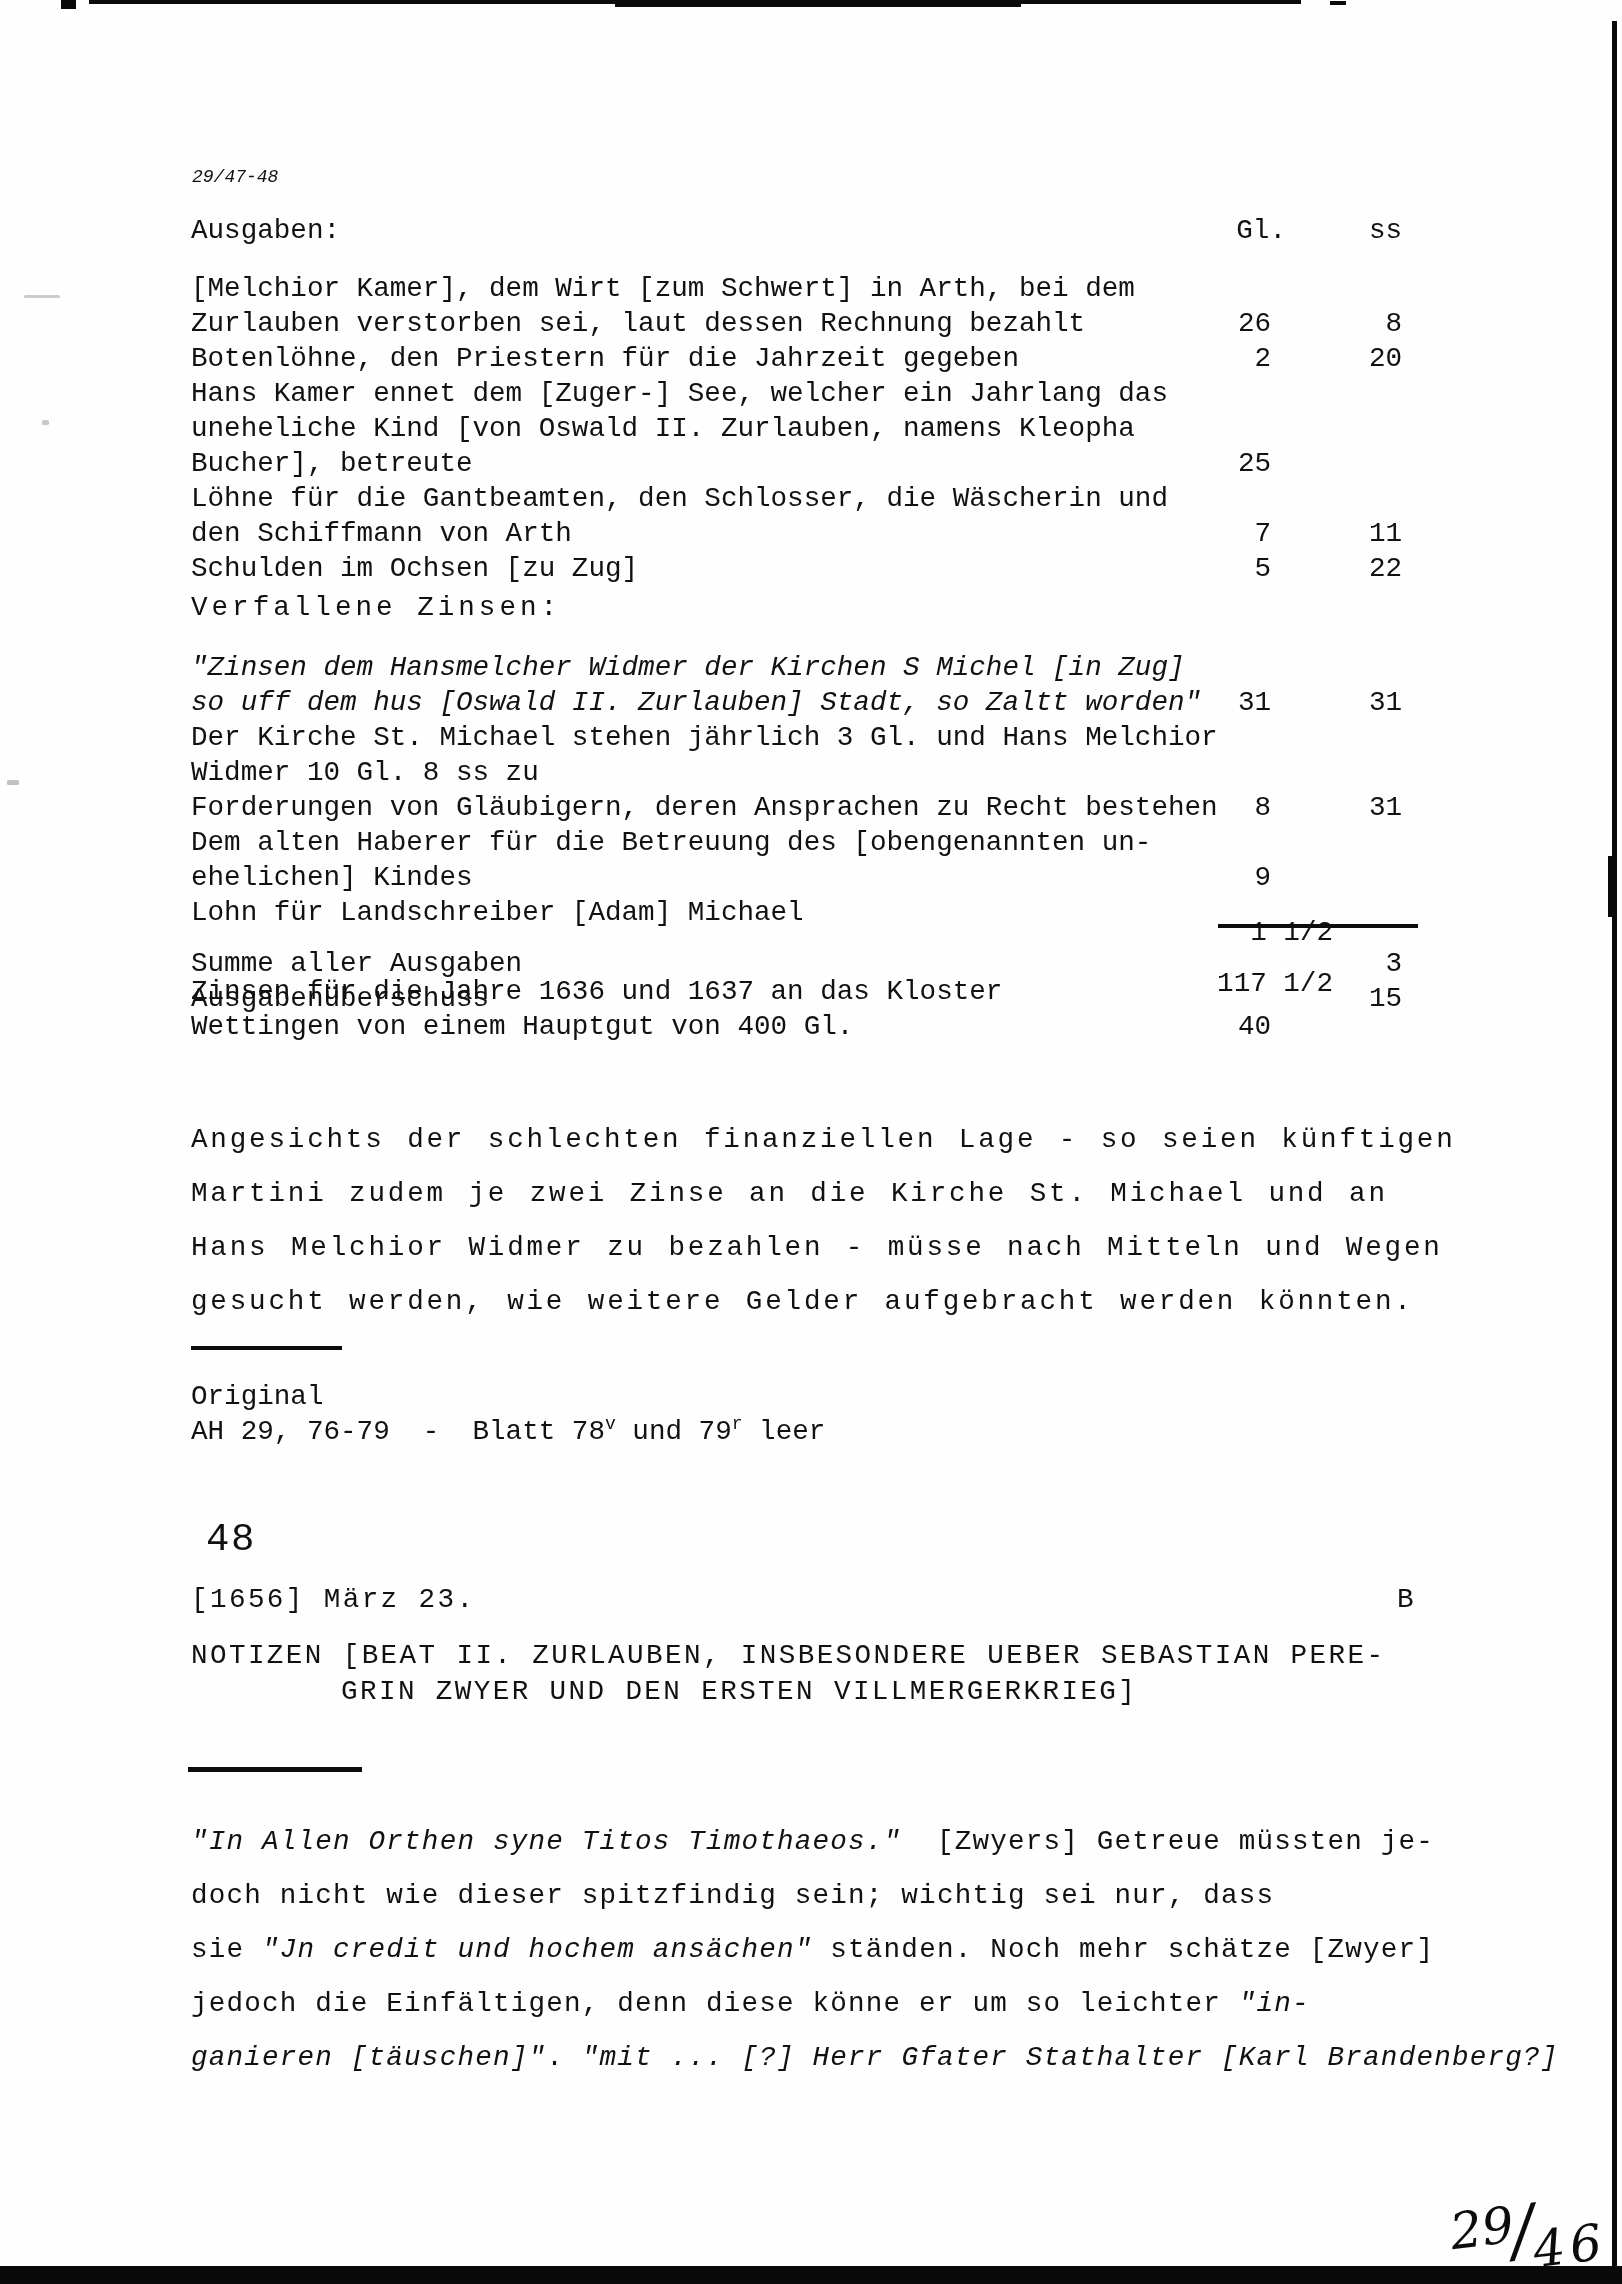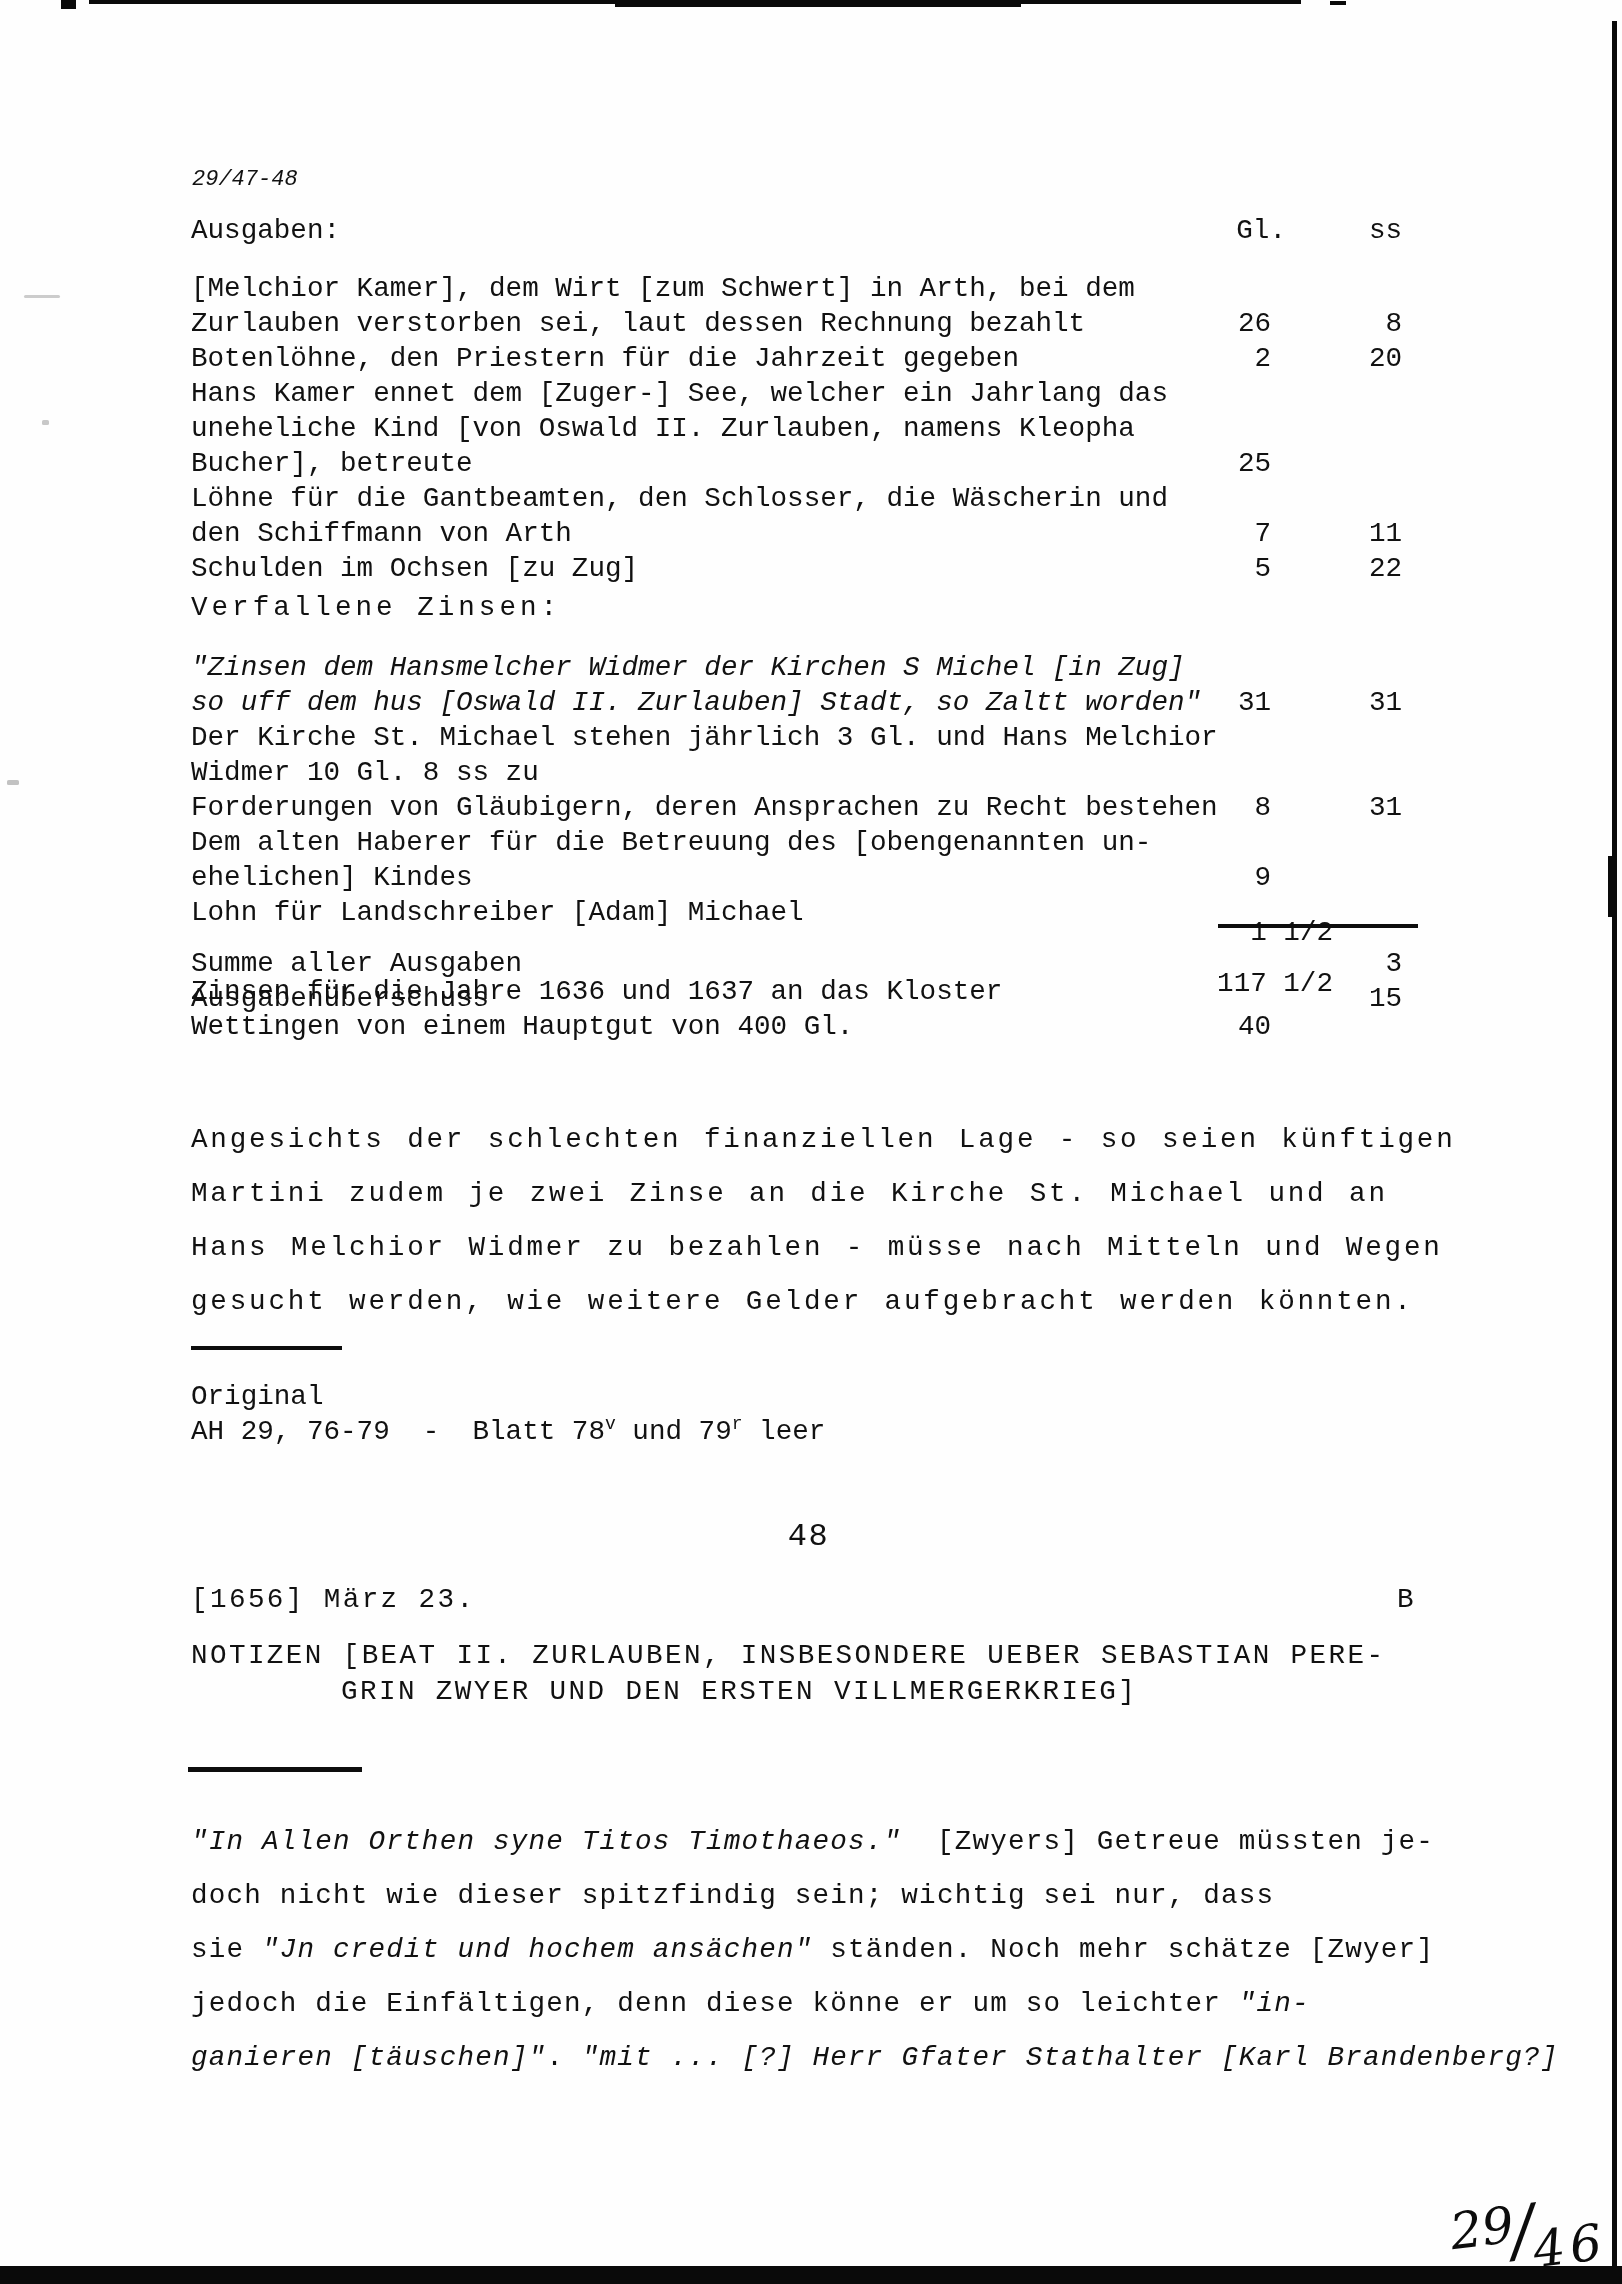--- a/index.html
+++ b/index.html
@@ -17,42 +17,42 @@
     color: #111;
   }
   .abs { position: absolute; }
   .it  { font-style: italic; }
 
   
   .bar { background: #0a0a0a; }
   .speck { background: #9a9a9a; border-radius: 1.6px; }
 
   
-  .ref { left: 192px; top: 167px; font-size: 22px; font-style: italic; white-space: pre; font-family: Liberation Mono, monospace; }
+  .ref { left: 192px; top: 167px; font-size: 18px; font-style: italic; white-space: pre; font-family: Liberation Mono, monospace; }
 
   
   .cols { left: 191px; width: 1247px; }
   .row { position: relative; height: 35px; line-height: 35px; white-space: pre; font-size: 27.6px; }
   .row .line-text { position: absolute; left: 0; top: 0; white-space: pre; }
   .row .gl { position: absolute; right: 167px; top: 0; text-align: right; }
   .row .gl.wide { right: 105px; margin-top: 20px; }
   .row .ss { position: absolute; right: 36px; top: 0; text-align: right; }
   .row .gl-h { position: absolute; right: 152px; top: 0; text-align: right; }
 
   .heading-spread { left: 191px; font-size: 27.6px; letter-spacing: 4px; white-space: pre; }
 
   .para .pline { height: 54px; line-height: 54px; white-space: pre; font-size: 27.6px; }
   .para1 { letter-spacing: 2.8px; word-spacing: 3.2px; }
   .para2 { letter-spacing: 1.2px; }
 
   .rule { background: #0d0d0d; }
 
   .sup { font-size: 18px; position: relative; top: -10.5px; }
 
-  .entry-num { left: 185px; width: 1247px; text-align: center; font-size: 32px; letter-spacing: 1.6px; }
+  .entry-num { left: 206px; width: 1247px; text-align: left; font-size: 39px; letter-spacing: 1.6px; }
   .date-row { left: 191px; width: 1247px; height: 35px; line-height: 35px; font-size: 27.6px; }
   .date-row .date { position: absolute; left: 0; letter-spacing: 2.4px; white-space: pre; }
   .date-row .siglum { position: absolute; left: 1206px; }
   .caps { letter-spacing: 2.4px; white-space: pre; font-size: 27.6px; }
 
   .handwriting {
     left: 1450px; top: 2185px;
     transform: rotate(-7deg);
     font-family: "DejaVu Serif", serif;
     font-style: italic;

